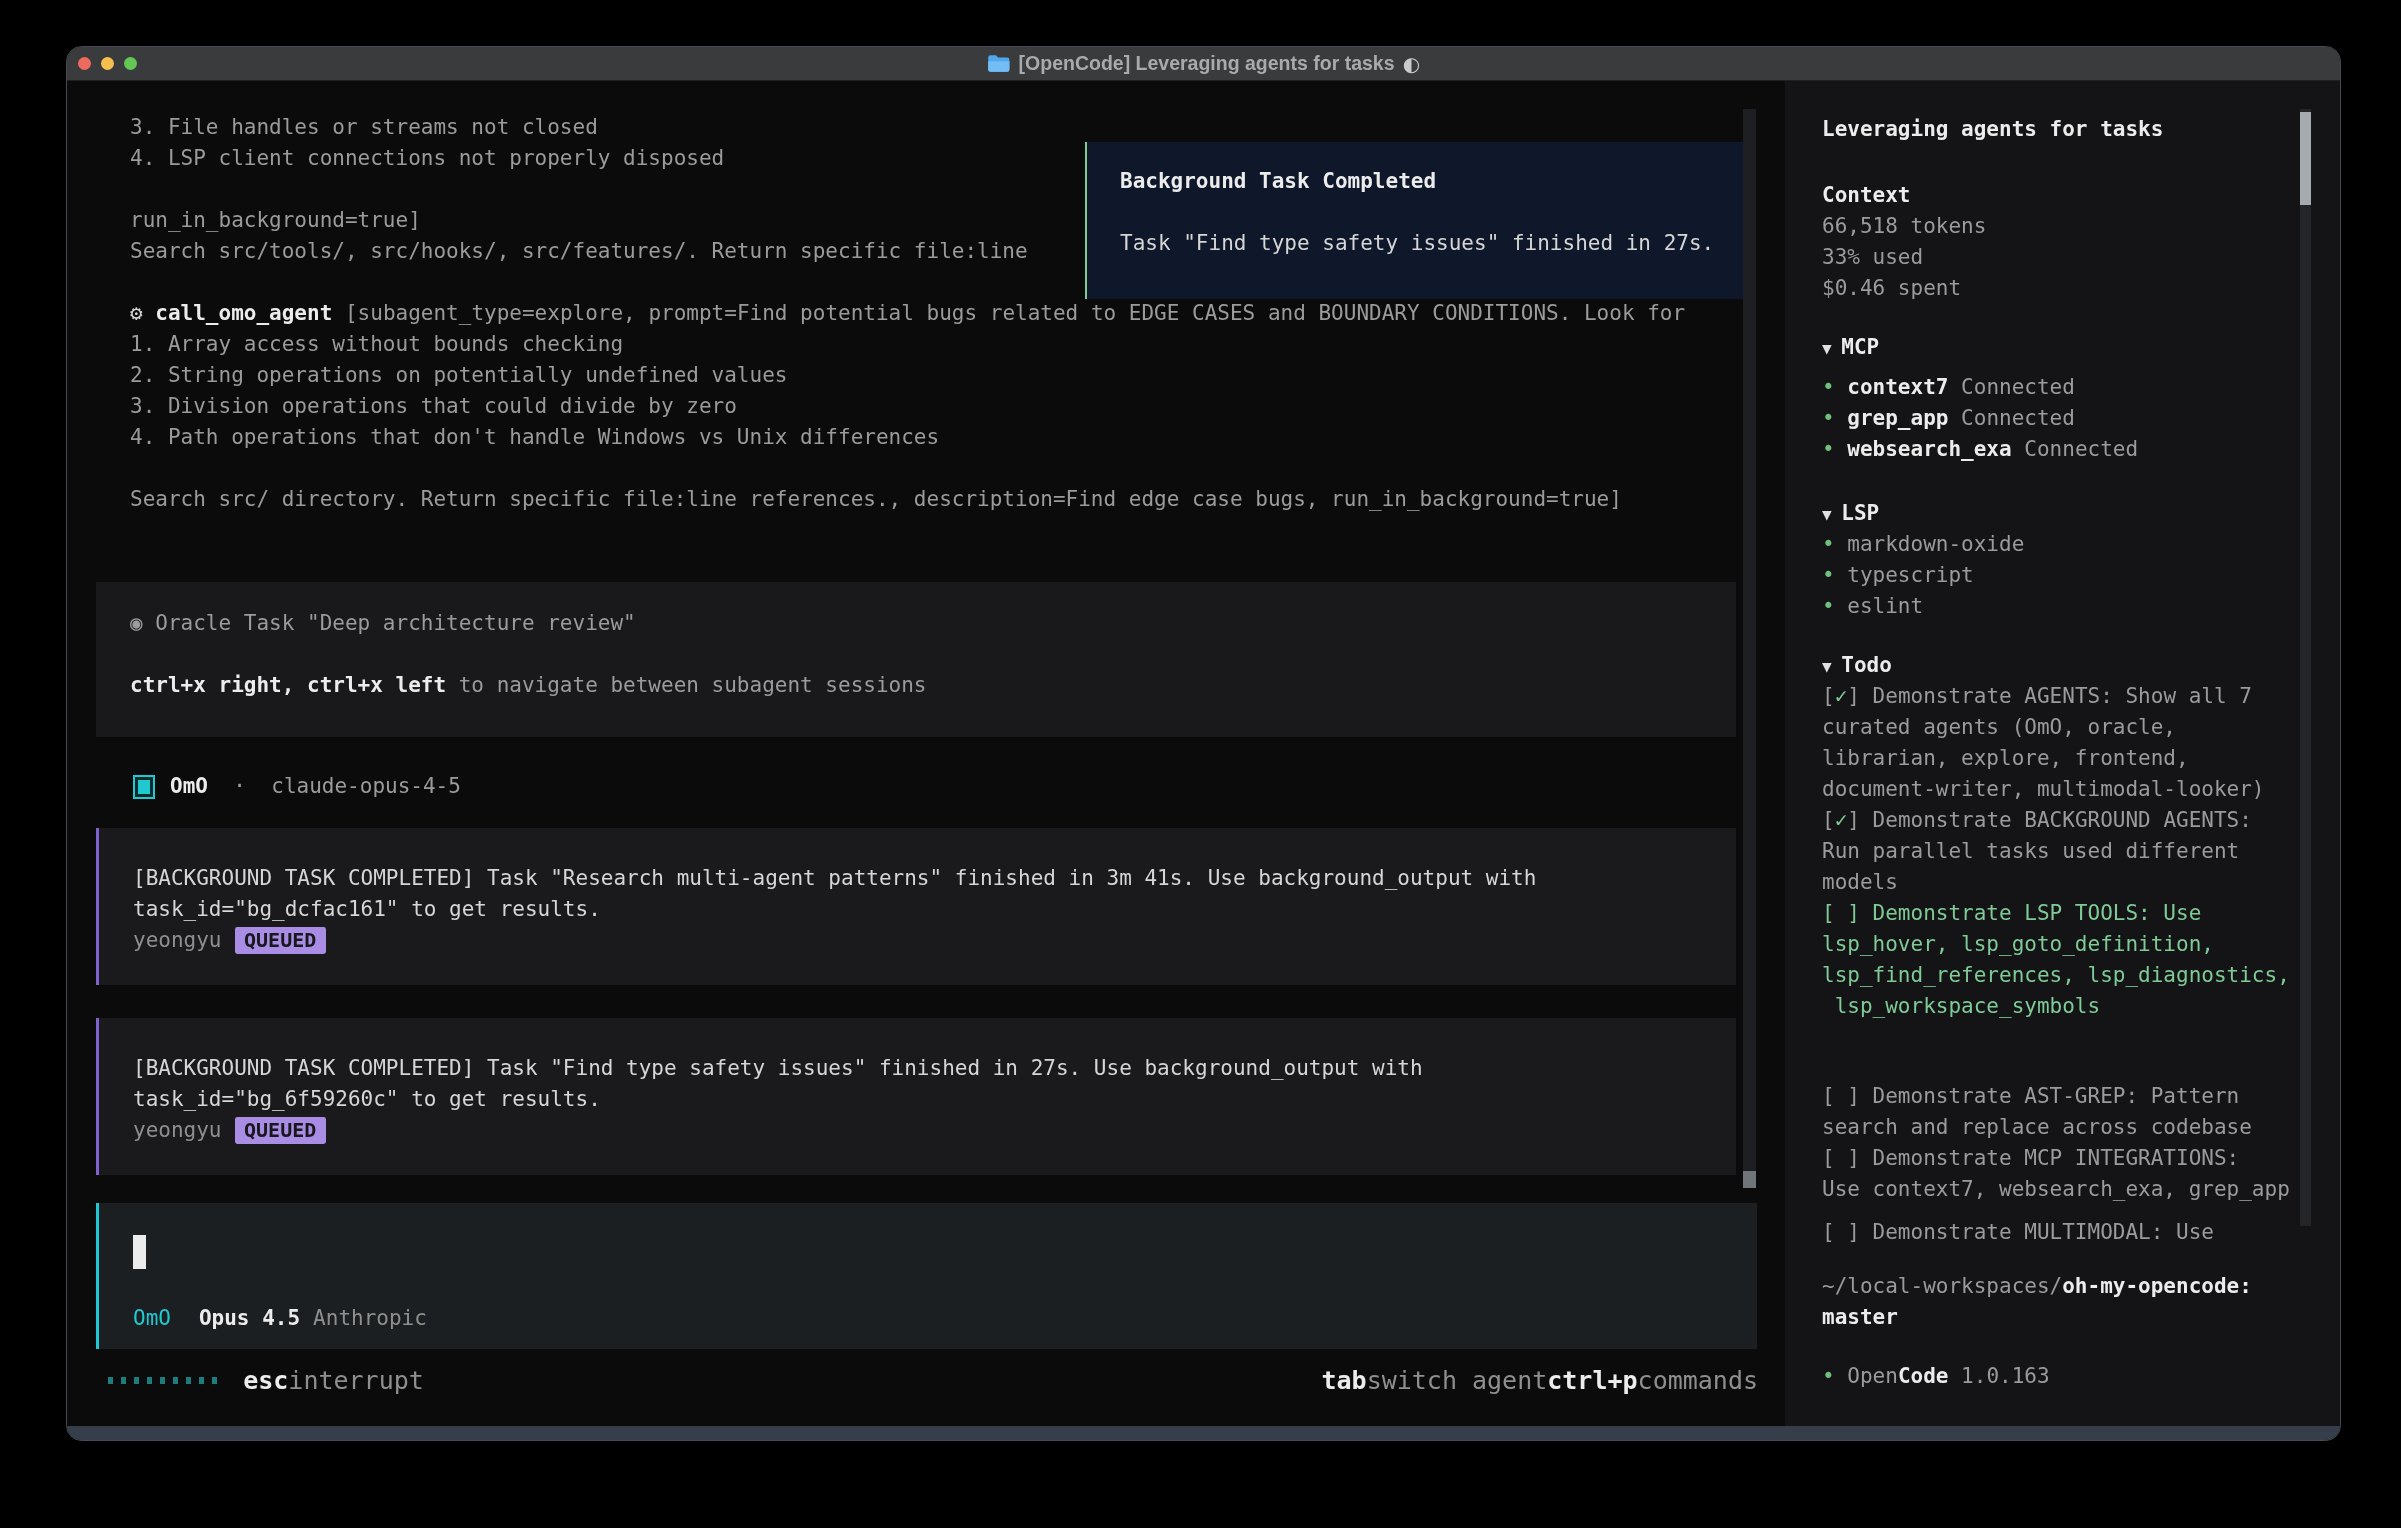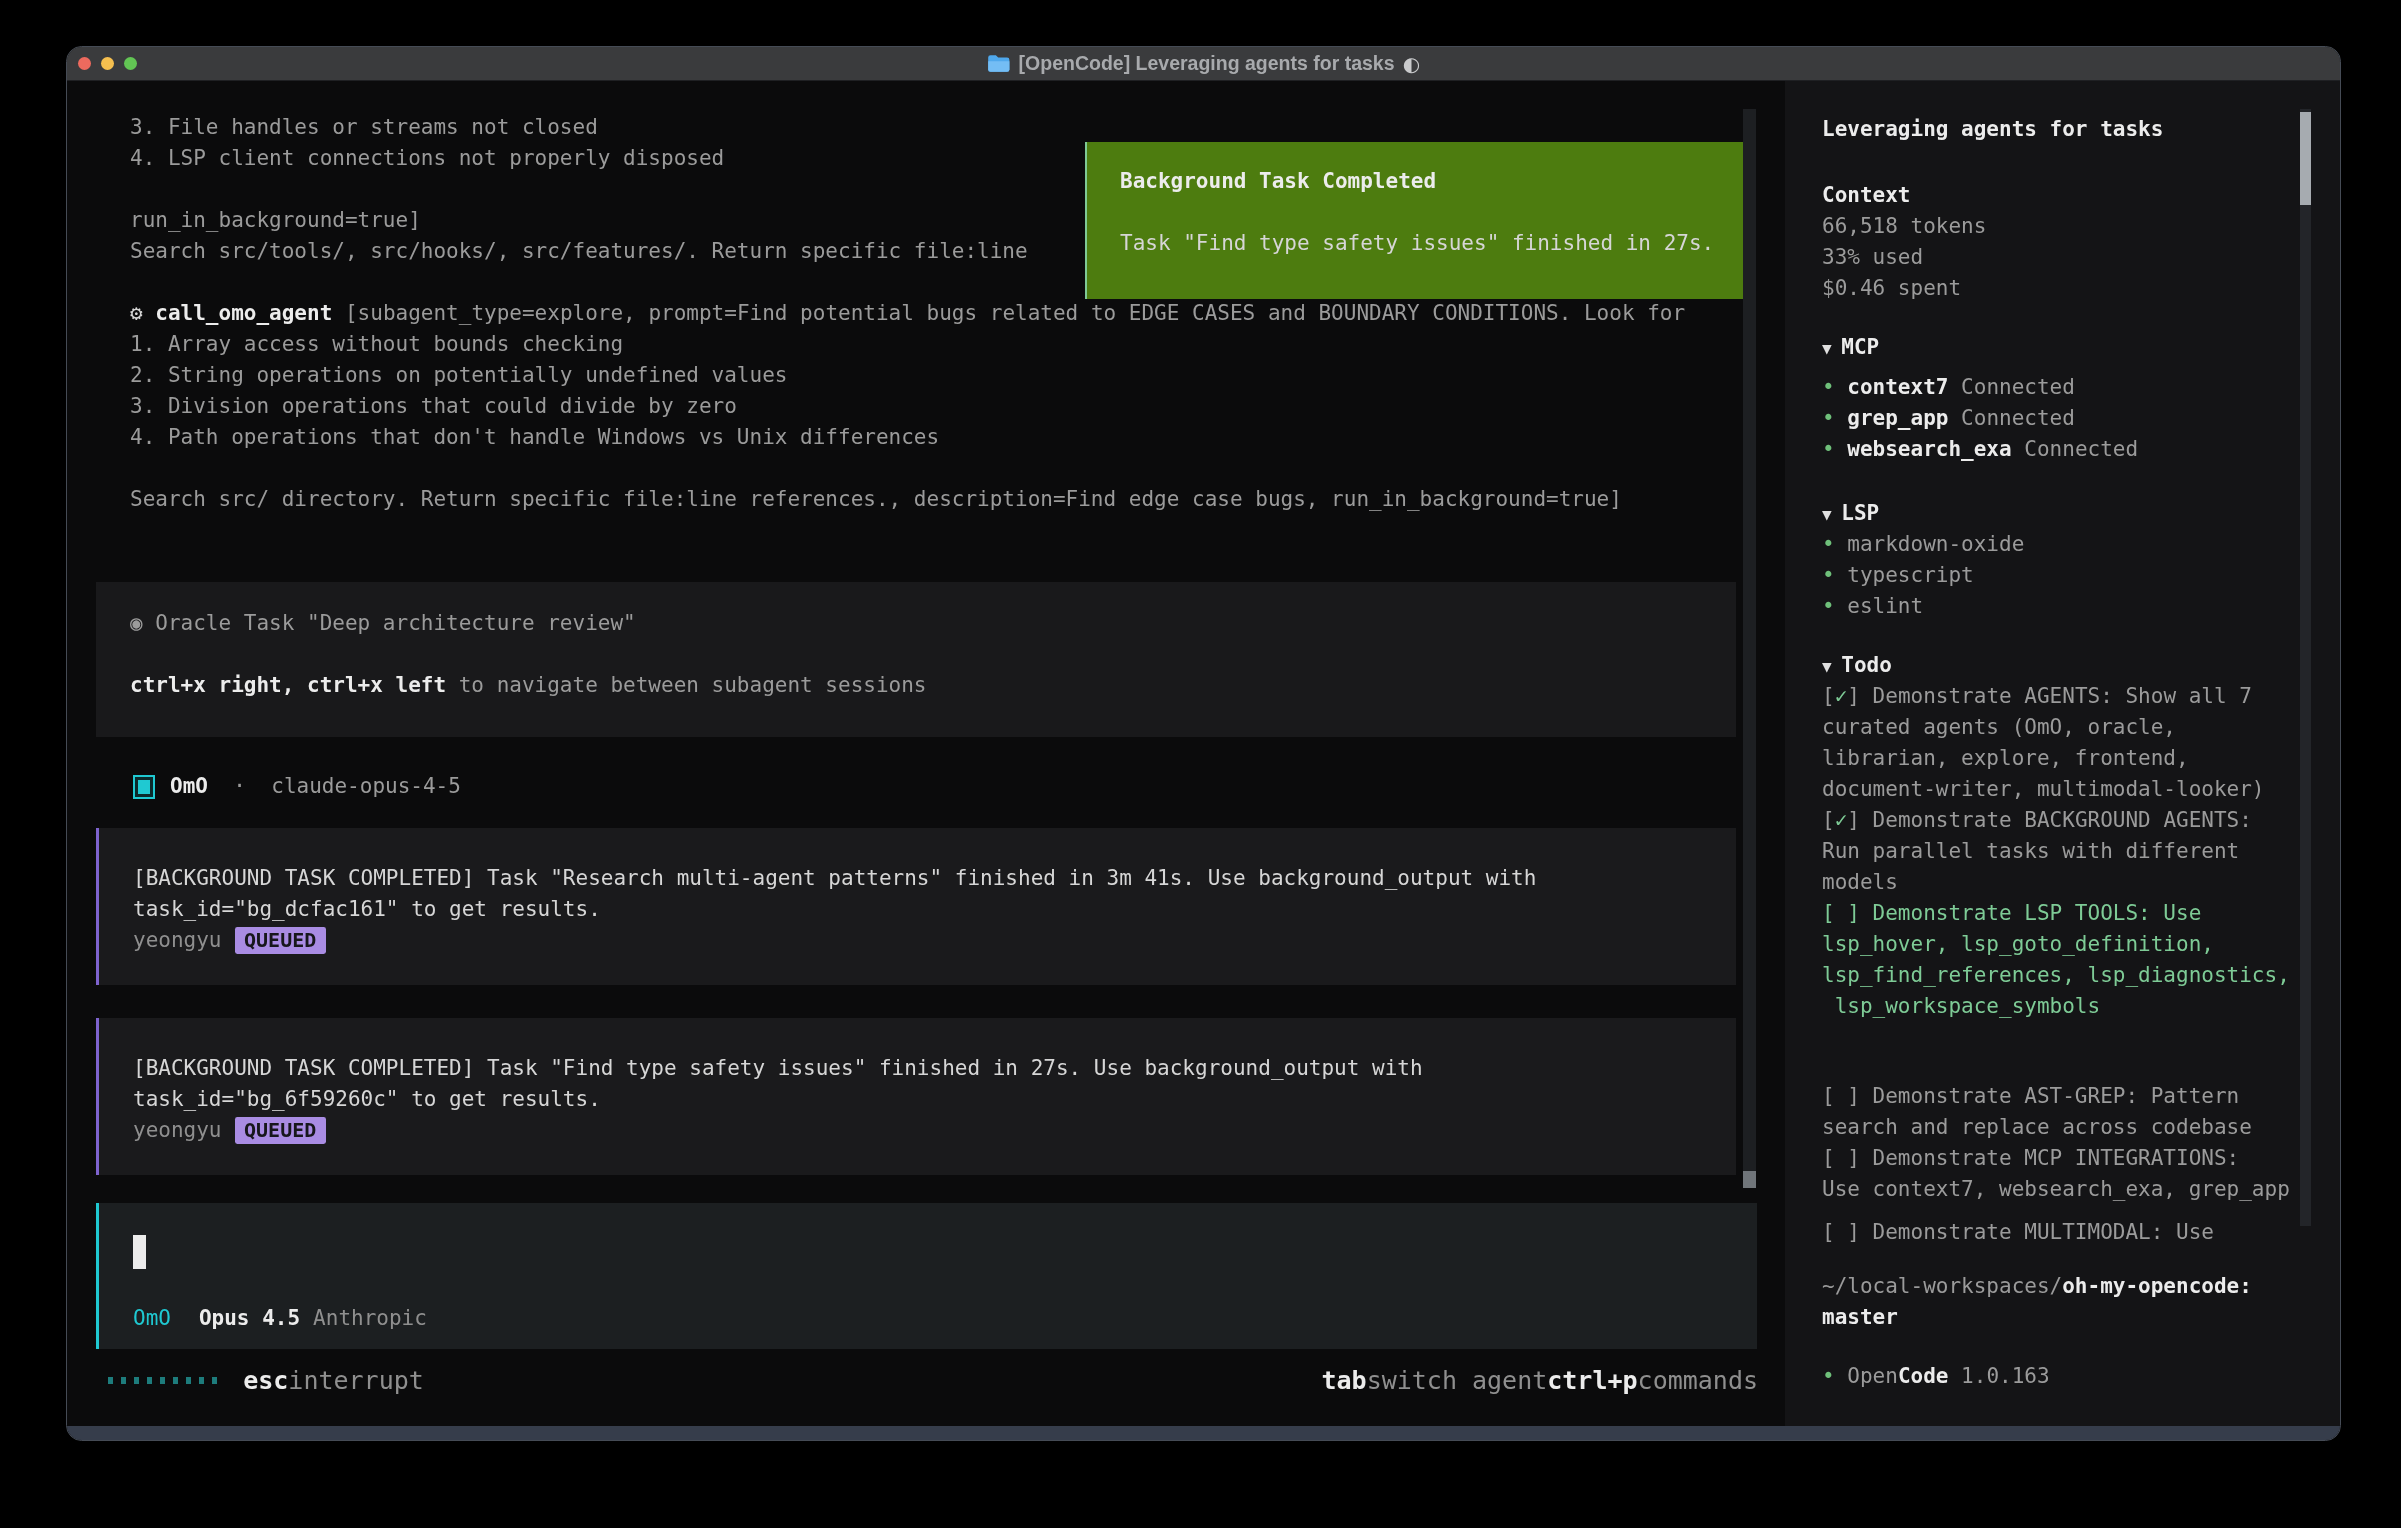--- a/index.html
+++ b/index.html
@@ -19,21 +19,21 @@
   .tline{height:31px;line-height:31px;white-space:pre;font-size:21px;}
   .seg-g{color:#9b9b9b;}
   .seg-w{color:#ececec;font-weight:bold;}
   .seg-bright{color:#d6d6d6;}
   .seg-grn{color:#7ecb96;text-align:right;}
   .seg-dot{color:#6fc07a;}
   .seg-tri{color:#e0e0e0;font-size:16px;}
   .seg-chk{color:#7ecb96;}
   .term-block{position:absolute;left:63px;top:31px;}
   .notification{position:absolute;left:1018px;top:61px;width:668px;height:157px;
-                background:#4d7c0f;border-left:2.4px solid #7fca96;border-right:3.5px solid #7fca96;
+                background:#0f172a;border-left:2.4px solid #7fca96;border-right:3.5px solid #7fca96;
                 box-sizing:border-box;padding:23.6px 0 0 33px;}
   .oracle-box{position:absolute;left:29px;top:501px;width:1640px;height:155px;
               background:#19191b;box-sizing:border-box;padding:26px 0 0 34px;}
   .omo-header{position:absolute;left:66px;top:690px;height:31px;display:flex;align-items:center;}
   .omo-icon{width:17.7px;height:20px;border:2.4px solid #1fc9d2;background:#0b2a2c;
             display:inline-block;margin-right:15.4px;position:relative;}
   .omo-icon::after{content:"";position:absolute;left:3px;top:3px;right:3px;bottom:3px;background:#1fc9d2;}
   .msg-box{position:absolute;left:29px;width:1640px;height:157px;background:#1a1a1c;
            border-left:3px solid #7e63cf;box-sizing:border-box;padding:35px 0 0 34px;}
   .msg-footer{height:31px;line-height:31px;font-size:21px;color:#8f8f8f;display:flex;align-items:center;}
@@ -202,21 +202,21 @@
         </div>
       <div class="sb-block" style="top:569px">
           <div class="tline"><span class="seg-tri">▼ </span><span class="seg-w">Todo</span></div>
         </div>
       <div class="sb-block" style="top:600px">
           <div class="tline"><span class="seg-g">[</span><span class="seg-chk">✓</span><span class="seg-g">] Demonstrate AGENTS: Show all 7</span></div>
           <div class="tline"><span class="seg-g">curated agents (OmO, oracle,</span></div>
           <div class="tline"><span class="seg-g">librarian, explore, frontend,</span></div>
           <div class="tline"><span class="seg-g">document-writer, multimodal-looker)</span></div>
           <div class="tline"><span class="seg-g">[</span><span class="seg-chk">✓</span><span class="seg-g">] Demonstrate BACKGROUND AGENTS:</span></div>
-          <div class="tline"><span class="seg-g">Run parallel tasks with different</span></div>
+          <div class="tline"><span class="seg-g">Run parallel tasks used different</span></div>
           <div class="tline"><span class="seg-g">models</span></div>
           <div class="tline"><span class="seg-grn">[ ] Demonstrate LSP TOOLS: Use</span></div>
           <div class="tline"><span class="seg-grn">lsp_hover, lsp_goto_definition,</span></div>
           <div class="tline"><span class="seg-grn">lsp_find_references, lsp_diagnostics,</span></div>
           <div class="tline"><span class="seg-grn"> lsp_workspace_symbols</span></div>
         </div>
       <div class="sb-block" style="top:1000px">
           <div class="tline"><span class="seg-g">[ ] Demonstrate AST-GREP: Pattern</span></div>
           <div class="tline"><span class="seg-g">search and replace across codebase</span></div>
           <div class="tline"><span class="seg-g">[ ] Demonstrate MCP INTEGRATIONS:</span></div>

